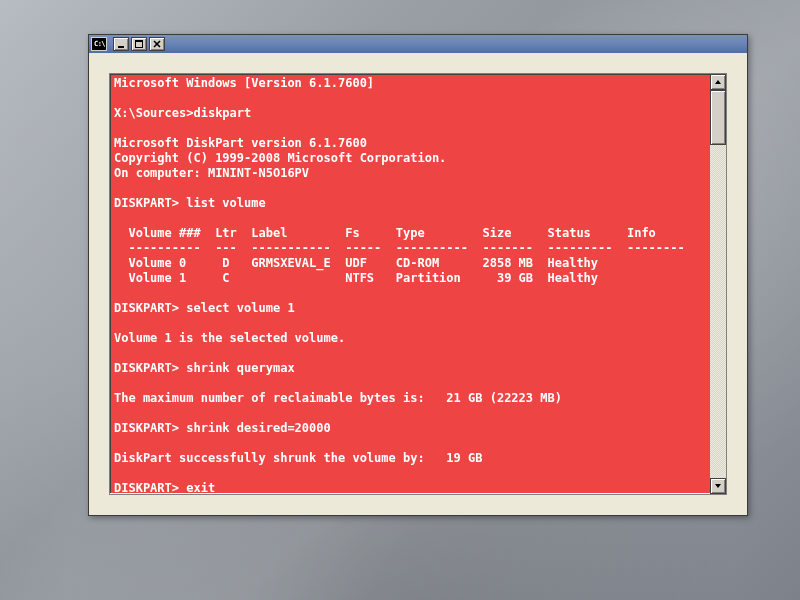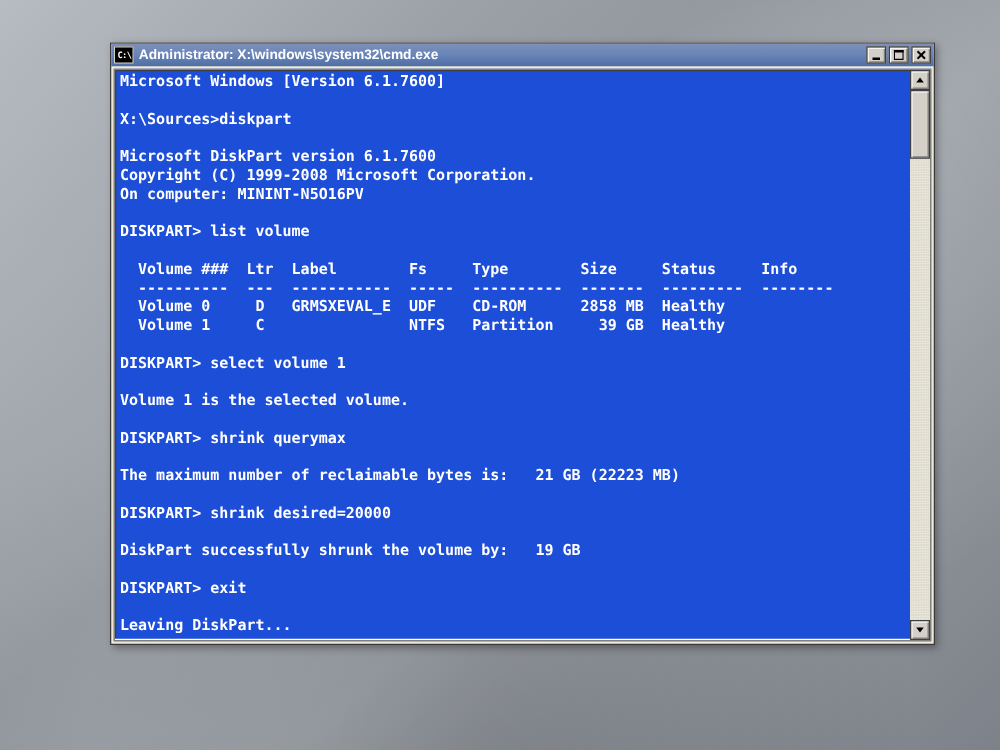--- a/index.html
+++ b/index.html
@@ -82,22 +82,22 @@
     font-weight: bold;
     color: #000;
     display: flex;
     align-items: center;
     justify-content: center;
     box-shadow: inset 1px 1px 0 #fff, inset -1px -1px 0 #808080;
   }
   .titlebar .btn svg { display:block; }
   .client {
     flex: 1;
-    margin: 2px;
-    background: #1d4ed8;
+    margin: 20px;
+    background: #ef4444;
     color: #fff;
     font-family: "Lucida Console", "Consolas", monospace;
     font-size: 12px;
     line-height: 15px;
     overflow: hidden;
     position: relative;
     border: 1px solid #808080;
     box-shadow: inset -1px -1px 0 #fff, inset 1px 1px 0 #404040;
   }
   .terminal {
@@ -153,21 +153,20 @@
 </style>
 </head>
 <body>
 
 <div class="desktop">
 
   <div class="window">
 
     <div class="titlebar">
       <span class="icon">C:\</span>
-      <span class="title">Administrator: X:\windows\system32\cmd.exe</span>
       <div class="buttons">
         <div class="btn">
           <svg width="8" height="8">
               <rect x="1" y="6" width="6" height="2" fill="#000"></rect>
             </svg>
         </div>
         <div class="btn">
           <svg width="8" height="8">
               <rect x="0.5" y="0.5" width="7" height="7" fill="none" stroke="#000" stroke-width="1"></rect>
               <rect x="0" y="0" width="8" height="2" fill="#000"></rect>

